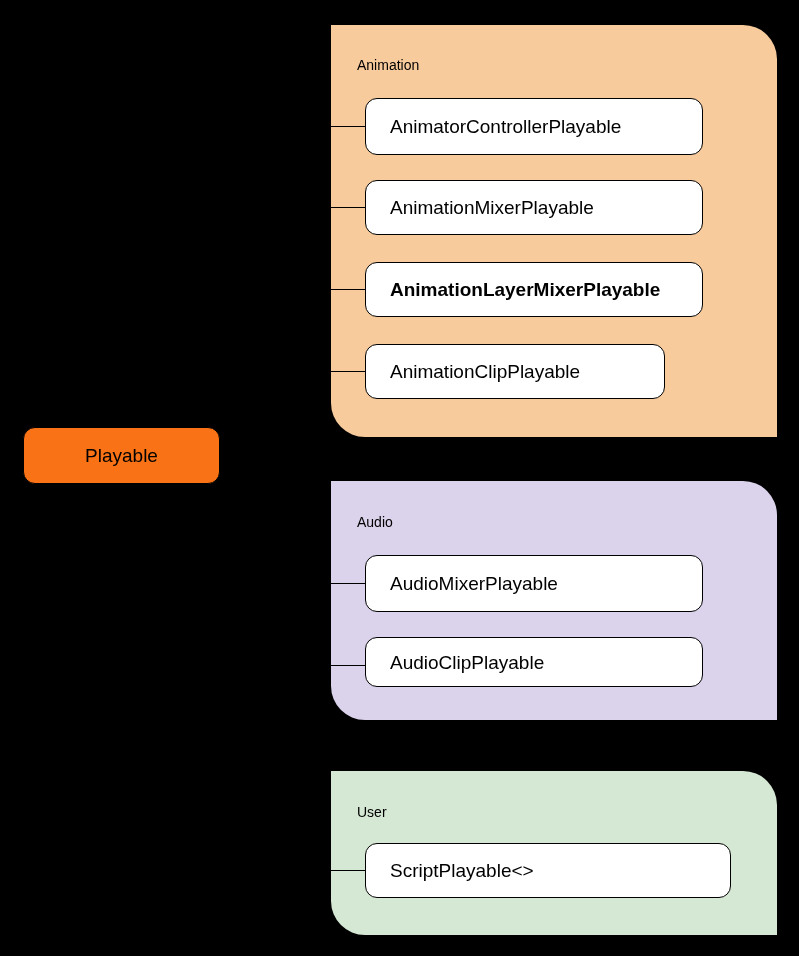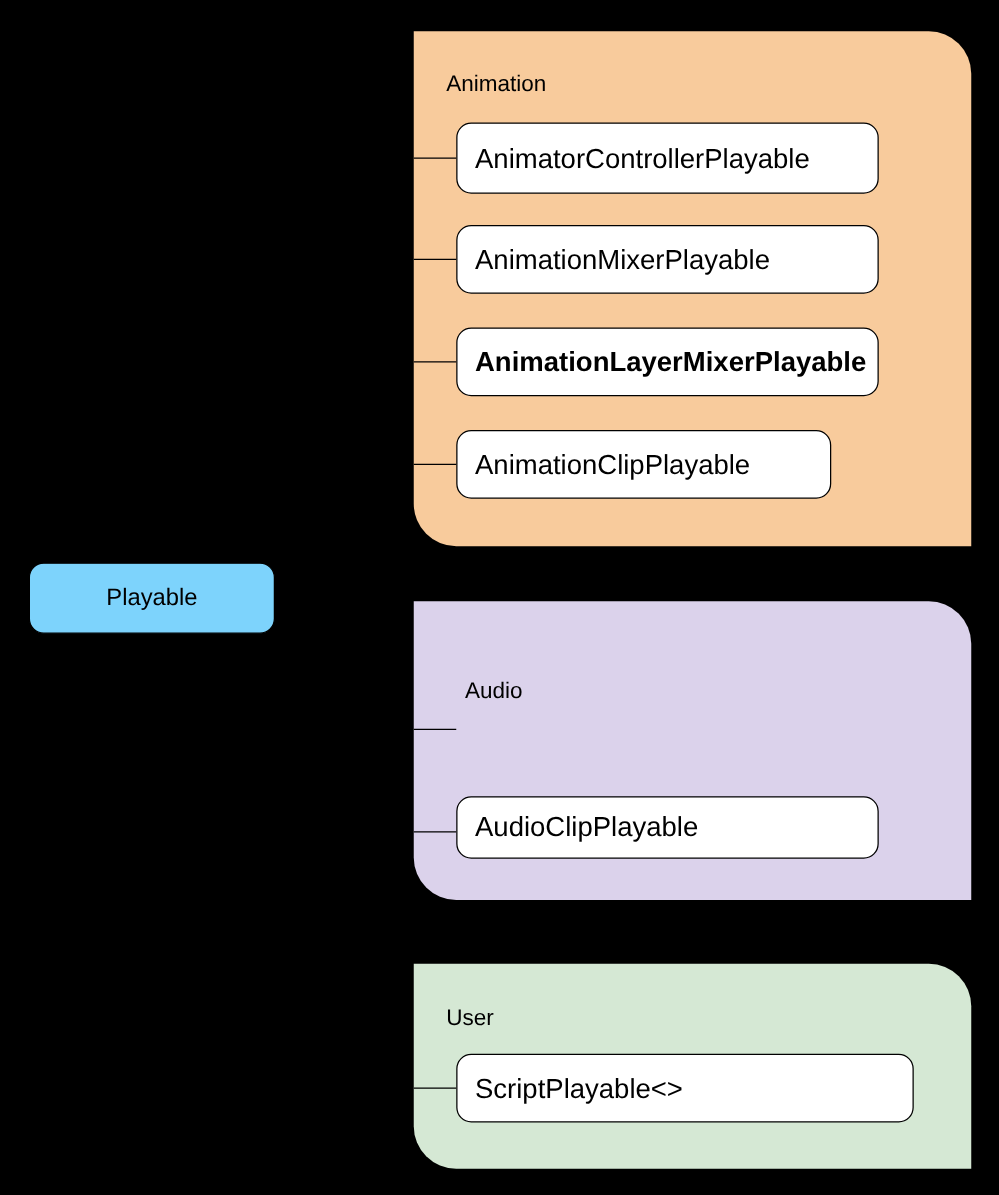--- a/index.html
+++ b/index.html
@@ -19,38 +19,38 @@
     left: 0; top: 0;
     width: 799px;
     height: 956px;
   }
   .group {
     position: absolute;
     box-sizing: border-box;
   }
   .group-label {
     position: absolute;
-    font-size: 18px;
+    font-size: 14px;
     color: #000000;
     line-height: 1;
     white-space: nowrap;
   }
   .node {
     position: absolute;
     box-sizing: border-box;
     background: #ffffff;
     border: 1.4px solid #000000;
     border-radius: 12px;
     display: flex;
     align-items: center;
   }
   .node-label {
-    font-size: 22px;
+    font-size: 19px;
     color: #000000;
-    padding-left: 14px;
+    padding-left: 24px;
     white-space: nowrap;
     line-height: 1;
   }
   .connector {
     position: absolute;
     height: 0;
     border-top: 1.4px solid #000000;
   }
   .root-node {
     position: absolute;
@@ -85,28 +85,31 @@
     <div class="node" style="left: 365px; top: 180px; width: 338px; height: 55px;">
       <span class="node-label">AnimationMixerPlayable</span>
     </div>
     <div class="node" style="left: 365px; top: 262px; width: 338px; height: 55px; font-weight: bold;">
       <span class="node-label">AnimationLayerMixerPlayable</span>
     </div>
     <div class="node" style="left: 365px; top: 344px; width: 300px; height: 55px;">
       <span class="node-label">AnimationClipPlayable</span>
     </div>
     <div class="group" style="left: 331px; top: 481px; width: 446px; height: 239px; background: rgb(219, 210, 235); border-radius: 0px 34px;"></div>
-    <div class="group-label" style="left: 372px; top: 515px; margin-top: 28px;">Audio</div>
+    <div class="group-label" style="left: 357px; top: 515px;">Audio</div>
     <div class="connector" style="left: 331px; top: 583px; width: 34px;"></div>
     <div class="connector" style="left: 331px; top: 665px; width: 34px;"></div>
+    <div class="node" style="left: 365px; top: 555px; width: 338px; height: 57px;">
+      <span class="node-label">AudioMixerPlayable</span>
+    </div>
     <div class="node" style="left: 365px; top: 637px; width: 338px; height: 50px;">
       <span class="node-label">AudioClipPlayable</span>
     </div>
     <div class="group" style="left: 331px; top: 771px; width: 446px; height: 164px; background: rgb(213, 232, 212); border-radius: 0px 34px;"></div>
     <div class="group-label" style="left: 357px; top: 805px;">User</div>
     <div class="connector" style="left: 331px; top: 870px; width: 34px;"></div>
     <div class="node" style="left: 365px; top: 843px; width: 366px; height: 55px;">
       <span class="node-label">ScriptPlayable&lt;&gt;</span>
     </div>
-    <div class="root-node" style="left: 23px; top: 450px; width: 197px; height: 57px; background: #7dd3fc; justify-content: center;">
+    <div class="root-node" style="left: 23px; top: 427px; width: 197px; height: 57px; background: #f97316; justify-content: center;">
       <span class="root-label">Playable</span>
     </div>
   </div>
 
 </body></html>

